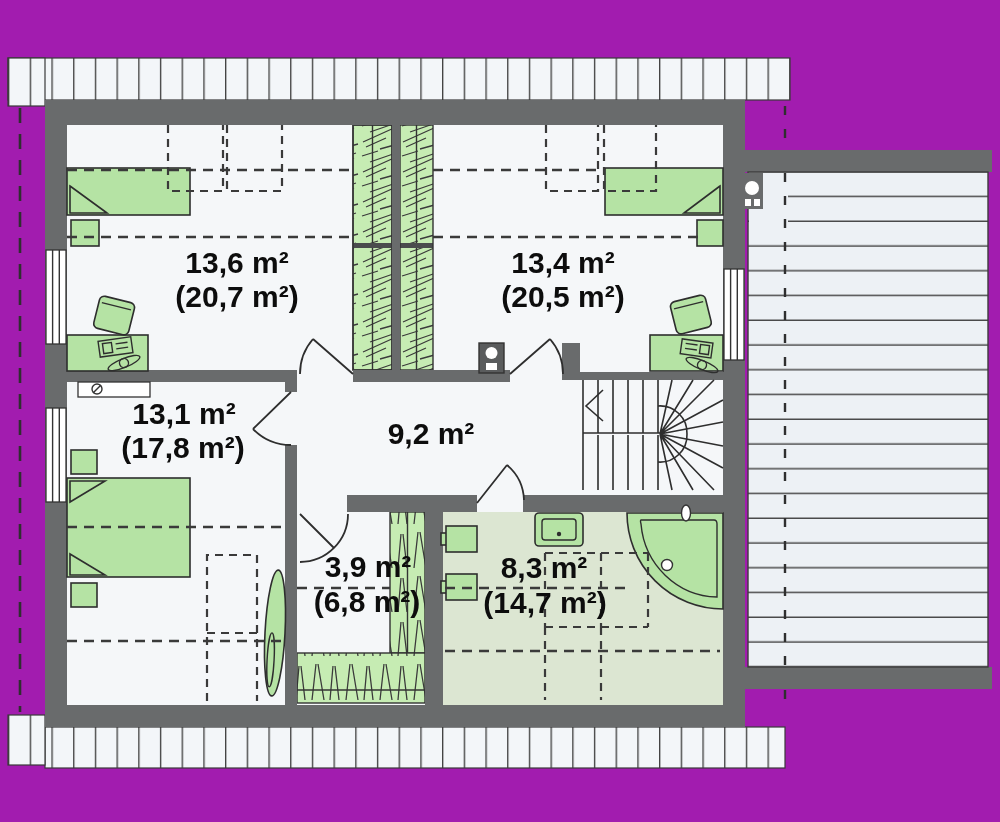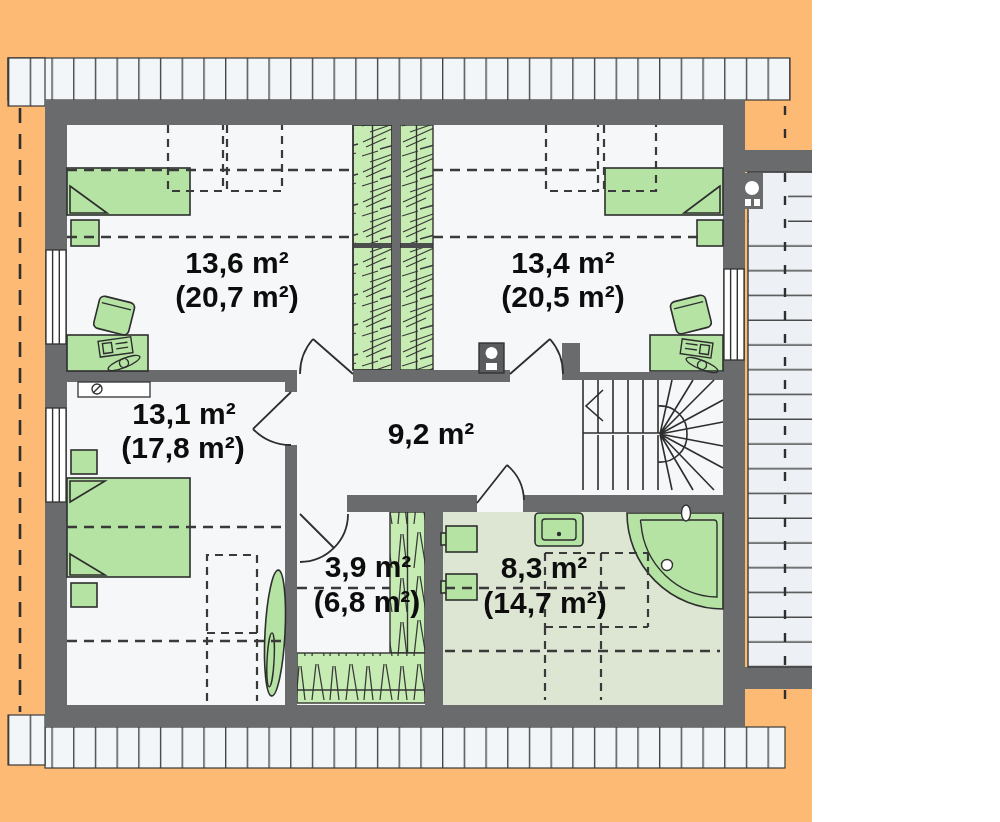--- a/index.html
+++ b/index.html
@@ -1,16 +1,16 @@
 <!DOCTYPE html>
 <html style="--wall: #696b6c; --floor: #f5f7f9; --bath_floor: #dce6d2; --furniture: #b5e3a4; --wardrobe: #c6ecb3; --band: #f3f6f9; --deck: #edf1f5;"><head>
 <meta charset="utf-8">
 <style>
   html,body{margin:0;padding:0;background:#ffffff;}
-  #stage{position:relative;width:812px;height:822px;background:#fdba74;overflow:hidden;
+  #stage{position:relative;width:1000px;height:822px;background:#a21caf;overflow:hidden;
          font-family:"Liberation Sans", sans-serif;}
   svg{position:absolute;left:0;top:0;}
   .wall{fill:var(--wall,#696b6c);}
   .floor{fill:var(--floor,#f5f7f9);}
   .bathfloor{fill:var(--bath_floor,#dce6d2);}
   .band{fill:var(--band,#f3f6f9);stroke:#3a3a3a;stroke-width:1.2;}
   .deckbg{fill:var(--deck,#edf1f5);}
   .furn{fill:var(--furniture,#b5e3a4);stroke:#2e2e2e;stroke-width:1.6;}
   .furnline{fill:none;stroke:#2e2e2e;stroke-width:1.6;}
   .thin{fill:none;stroke:#2e2e2e;stroke-width:1.4;}

